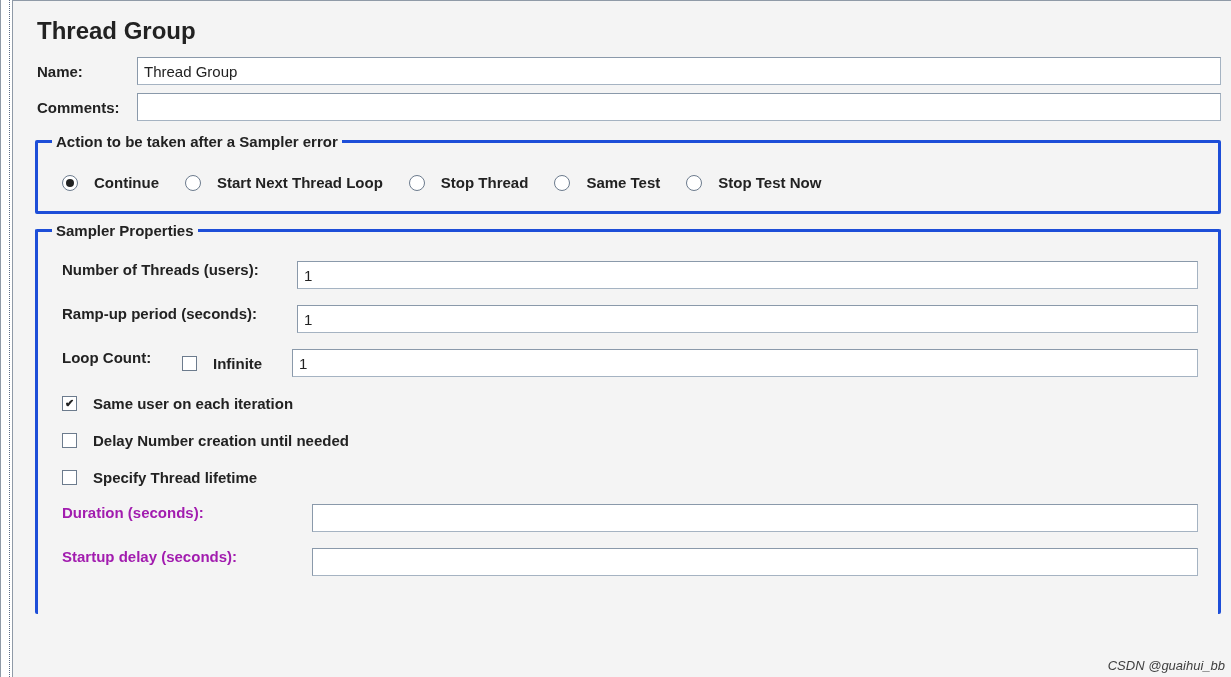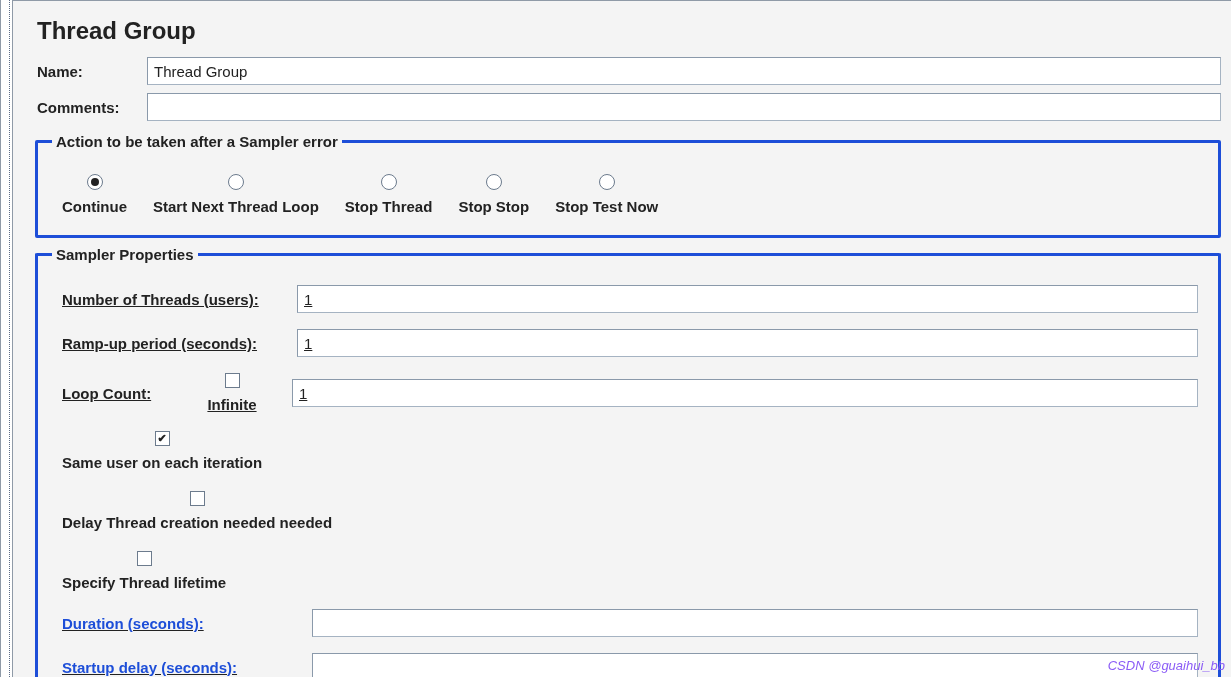--- a/index.html
+++ b/index.html
@@ -35,32 +35,32 @@
   .heading {
     font-size: 24px;
     font-weight: bold;
     color: #222;
     padding: 12px 10px 8px 24px;
   }
   .row {
     display: flex;
     align-items: center;
     padding: 4px 10px 4px 24px;
-    gap: 20px;
+    gap: 10px;
   }
   .label {
     font-weight: bold;
     color: #222;
     font-size: 15px;
     min-width: 90px;
   }
   .label-narrow { min-width: 90px; }
   .label-wide { min-width: 225px; }
   .label-loop { min-width: 110px; }
-  .disabled-label { color: #1d4ed8; font-weight: bold; font-size: 15px; min-width: 240px; }
+  .disabled-label { color: #a21caf; font-weight: bold; font-size: 15px; min-width: 240px; }
   .text-input {
     flex: 1;
     height: 28px;
     background: #fff;
     border: 1px solid #a5b3c2;
     border-top-color: #8a99aa;
     border-left-color: #8a99aa;
     padding: 2px 6px;
     font-size: 15px;
     font-family: inherit;
@@ -82,26 +82,25 @@
   .radio-row {
     display: flex;
     align-items: center;
     gap: 26px;
     padding: 10px 6px 6px 10px;
     flex-wrap: wrap;
   }
   .radio-item, .check-item {
     display: inline-flex;
     align-items: center;
-    gap: 8px;
+    gap: 16px;
     font-weight: bold;
     font-size: 15px;
     color: #222;
     cursor: pointer;
-    flex-direction: column;
   }
   .radio-circle {
     width: 16px; height: 16px;
     border: 1px solid #6c7b8d;
     border-radius: 50%;
     background: #fff;
     display: inline-flex;
     align-items: center; justify-content: center;
   }
   .radio-circle .dot {
@@ -117,37 +116,35 @@
     font-size: 12px;
     line-height: 1;
   }
   .check-box.checked::after {
     content: "✔";
     color: #222;
     font-size: 11px;
   }
   .thread-props-row {
     display: flex;
-    align-items: center;
     padding: 8px 6px 8px 10px;
     gap: 10px;
-    text-decoration: underline;
   }
   .check-row {
     display: flex;
     align-items: flex-start;
     padding: 10px 6px 10px 10px;
     gap: 10px;
   }
   .watermark {
     position: fixed;
     right: 6px;
     bottom: 4px;
     font-size: 13px;
-    color: #8b5cf6;
+    color: #404040;
     font-style: italic;
     user-select: none;
   }
 </style>
 </head>
 <body>
 
 <div class="outer-edge">
 <div class="inner-edge">
 <div class="panel-shell">
@@ -177,21 +174,21 @@
       <label class="radio-item">
         <span class="radio-circle"></span>
         <span>Start Next Thread Loop</span>
       </label>
       <label class="radio-item">
         <span class="radio-circle"></span>
         <span>Stop Thread</span>
       </label>
       <label class="radio-item">
         <span class="radio-circle"></span>
-        <span>Stop Stop</span>
+        <span>Same Test</span>
       </label>
       <label class="radio-item">
         <span class="radio-circle"></span>
         <span>Stop Test Now</span>
       </label>
     </div>
   </fieldset>
 
   <fieldset class="group" style="border-bottom:none; padding-bottom:30px;">
     <legend>Sampler Properties</legend>
@@ -218,21 +215,21 @@
     <div class="check-row">
       <label class="check-item">
         <span class="check-box checked" id="chk-sameUser"></span>
         <span>Same user on each iteration</span>
       </label>
     </div>
 
     <div class="check-row">
       <label class="check-item">
         <span class="check-box" id="chk-delayCreation"></span>
-        <span>Delay Thread creation needed needed</span>
+        <span>Delay Number creation until needed</span>
       </label>
     </div>
 
     <div class="check-row">
       <label class="check-item">
         <span class="check-box" id="chk-specifyLifetime"></span>
         <span>Specify Thread lifetime</span>
       </label>
     </div>
 

